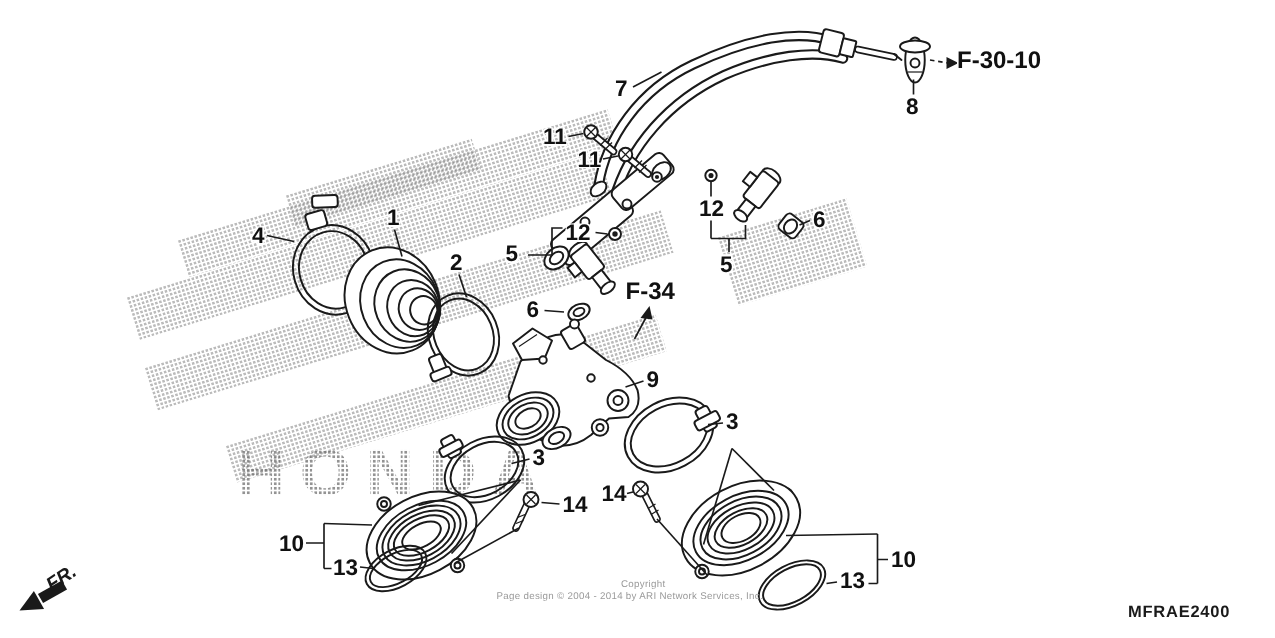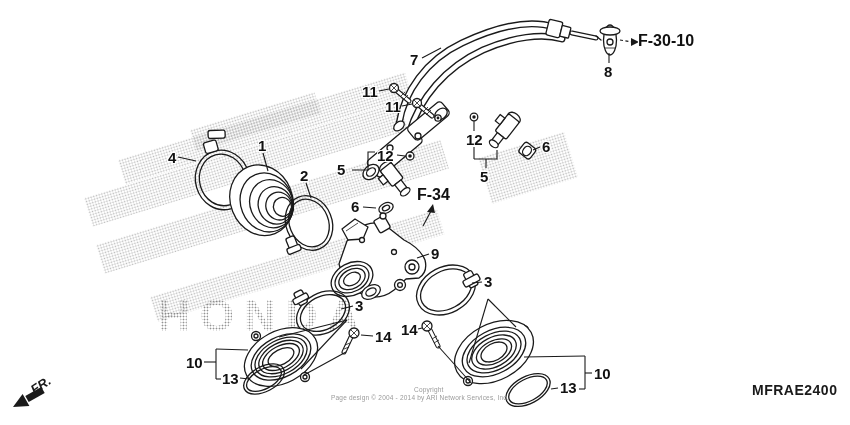--- a/index.html
+++ b/index.html
@@ -23,21 +23,21 @@
   .shaft-o{fill:none;stroke:#1a1a1a;stroke-width:5;stroke-linecap:round;}
   .shaft-i{fill:none;stroke:#fff;stroke-width:2.8;stroke-linecap:round;}
   .lead{fill:none;stroke:#1a1a1a;stroke-width:1.1;}
   .ah{fill:#1a1a1a;stroke:none;}
   .pn{position:absolute;font-size:15px;font-weight:bold;line-height:16px;color:#111;
       text-shadow:-1px -1px 0 #fff,1px -1px 0 #fff,-1px 1px 0 #fff,1px 1px 0 #fff;}
   .ref{position:absolute;font-size:16px;font-weight:bold;color:#111;
       text-shadow:-1px -1px 0 #fff,1px -1px 0 #fff,-1px 1px 0 #fff,1px 1px 0 #fff;}
   #fr-text{position:absolute;left:36px;top:382px;font-size:13px;font-weight:bold;font-style:italic;
       transform:rotate(-33deg);transform-origin:0 100%;}
-  #diagram-code{position:absolute;left:752px;top:382px;font-size:14px;font-weight:bold;letter-spacing:.5px;text-align:right;}
+  #diagram-code{position:absolute;left:752px;top:402px;font-size:11px;font-weight:bold;letter-spacing:.5px;text-align:right;}
   .copy{position:absolute;font-size:6.5px;color:#9a9a9a;letter-spacing:.2px;}
   #copy1{left:414px;top:386px;}
   #copy2{left:331px;top:394px;}
 </style>
 </head>
 <body>
 
 <div id="stage">
 
   <div class="stip" style="left:190px;top:130px;width:130px;height:22px;"></div>

